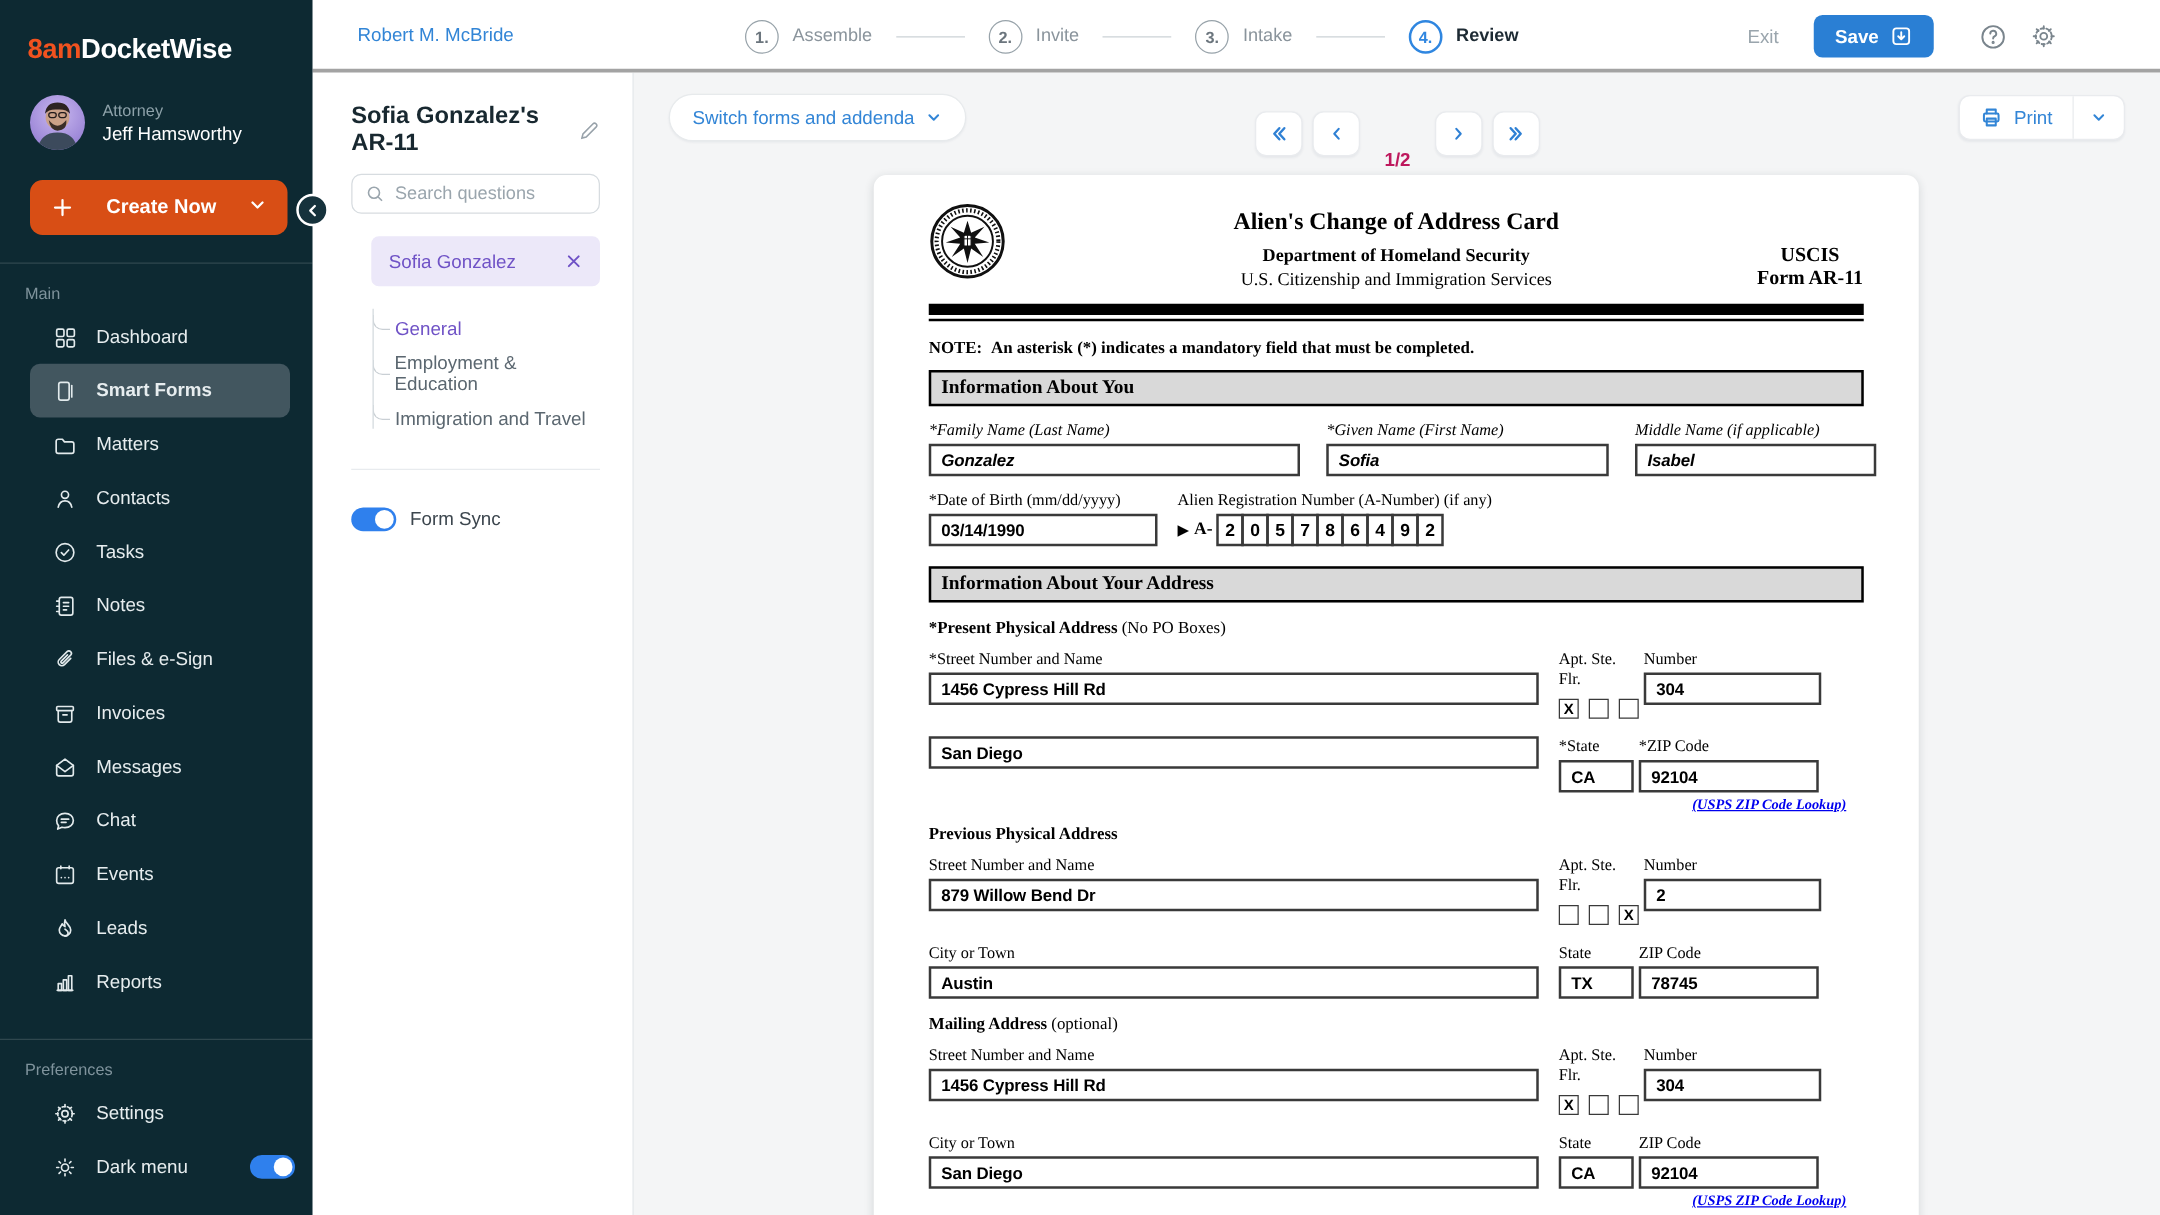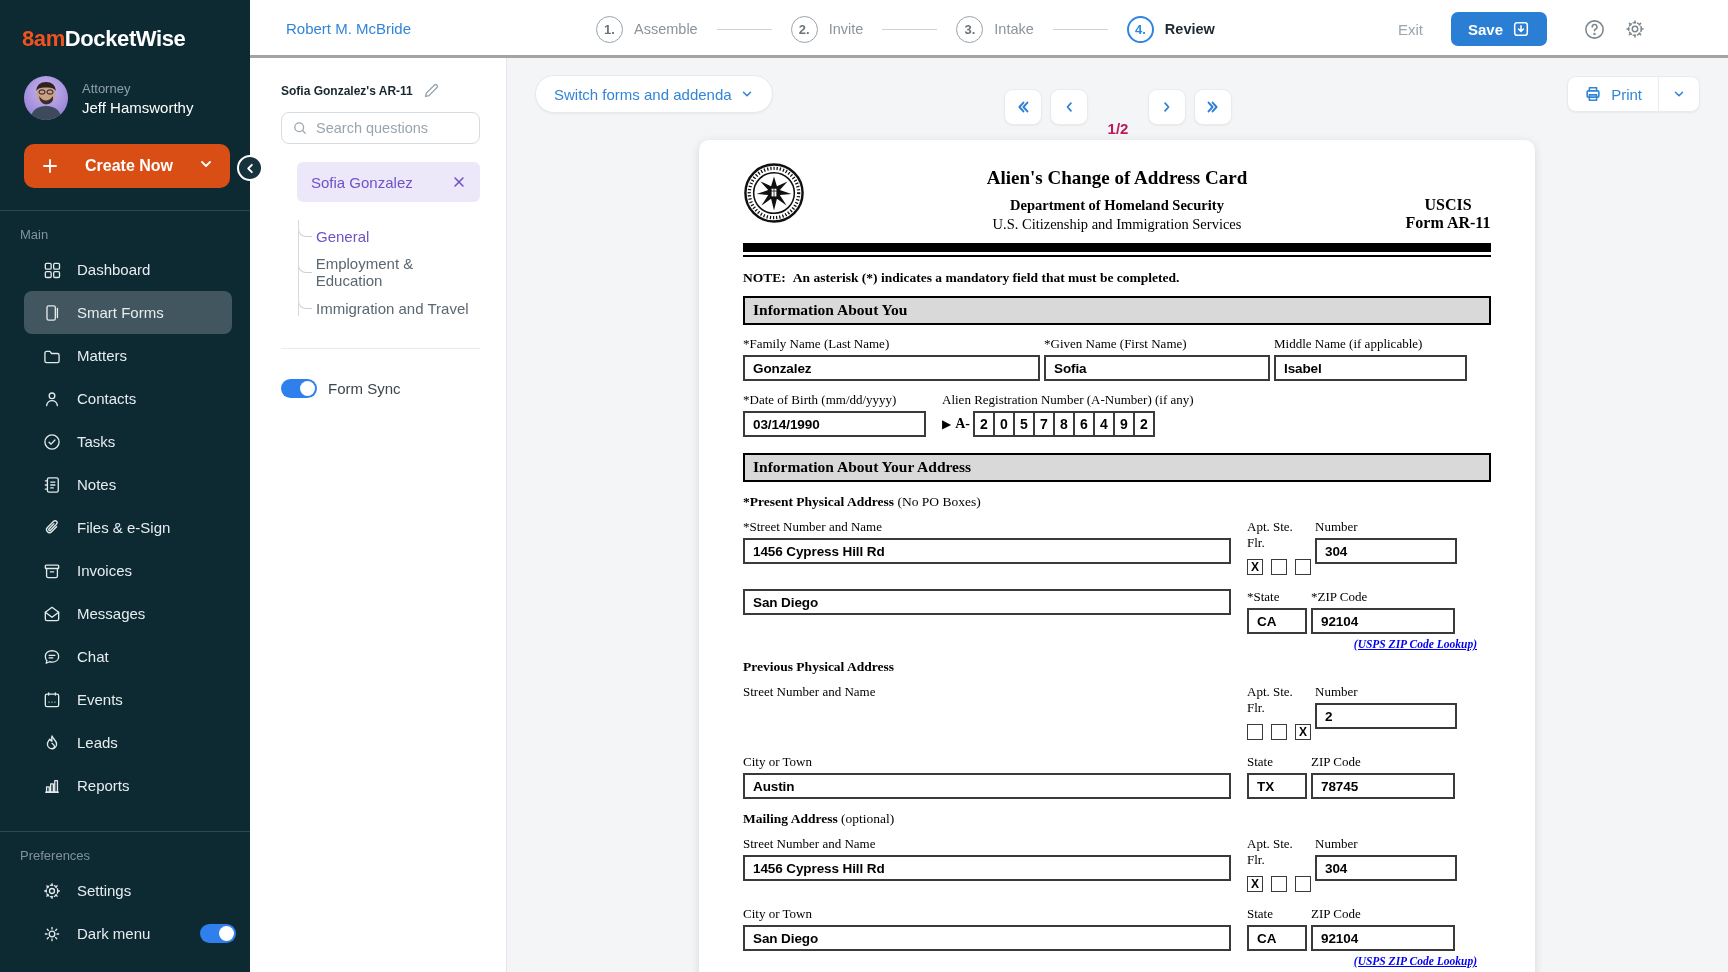--- a/index.html
+++ b/index.html
@@ -18,21 +18,21 @@
   .profile .name { font-size:15px; color:#ffffff; margin-top:3px; }
   .create-btn { display:flex; align-items:center; margin:24px 20px 0 24px; height:44px;
                 background:#d84e15; border-radius:10px; cursor:pointer; padding:0 16px; }
   .create-btn .plus { display:flex; } 
   .create-btn .lbl { flex:1; text-align:center; font-size:16px; font-weight:600; color:#fff; }
   .create-btn svg { stroke:#fff; }
   .side-div { border-top:1px solid rgba(255,255,255,.14); margin:22px 0 0 0; }
   .sec-label { font-size:13px; color:#7f939c; margin:16px 0 6px 20px; }
   .nav-item { display:flex; align-items:center; gap:15px; height:43px; margin:0 18px 0 24px;
               padding-left:18px; border-radius:8px; font-size:15px; color:#e7edef; cursor:pointer; }
-  .nav-item.active { background:#42565f; font-weight:normal; margin-left:24px; }
+  .nav-item.active { background:#42565f; font-weight:bold; margin-left:24px; }
   .nav-item svg { width:20px; height:20px; fill:none; stroke:#e2eaec; stroke-width:1.6;
                   stroke-linecap:round; stroke-linejoin:round; flex:0 0 20px; }
   .nav-item .grow { flex:1; }
   .toggle { width:36px; height:19px; border-radius:10px; background:#2f80ed; position:relative; cursor:pointer; }
   .toggle .knob { position:absolute; right:2px; top:2px; width:15px; height:15px; border-radius:50%; background:#fff; }
 
   
   .header { position:absolute; left:250px; top:0; right:0; height:58px; background:#fff;
             border-bottom:3px solid #a3a3a3; z-index:4; }
   .client-link { position:absolute; left:36px; top:20px; font-size:15px; color:#3285d6; cursor:pointer; }
@@ -49,21 +49,21 @@
   .save-btn { width:96px; height:34px; background:#2a7fd4; border-radius:7px; display:flex; align-items:center;
               justify-content:center; gap:9px; color:#fff; font-size:15px; font-weight:bold; cursor:pointer; margin-right:18px; }
   .save-btn svg { stroke:#fff; }
   .hicon { margin-left:18px; display:flex; cursor:pointer; }
   .hicon svg { stroke:#7a858d; fill:none; stroke-width:1.6; stroke-linecap:round; stroke-linejoin:round; }
 
   
   .panel { position:absolute; left:250px; top:58px; width:257px; bottom:0; background:#fff;
            border-right:1px solid #e2e6e9; z-index:3; padding:24px 26px 0 31px; }
   .panel-title-row { display:flex; align-items:center; gap:10px; }
-  .panel-title { font-size:12px; font-weight:bold; color:#182830; }
+  .panel-title { font-size:19px; font-weight:bold; color:#182830; }
   .pencil { display:flex; cursor:pointer; } .pencil svg { stroke:#98a2aa; fill:none; stroke-width:1.5; }
   .search-box { margin-top:13px; height:32px; border:1px solid #d7dce0; border-radius:8px; display:flex;
                 align-items:center; padding:0 10px; gap:8px; }
   .search-box svg { stroke:#9aa5ad; fill:none; stroke-width:1.6; }
   .search-box input { border:none; outline:none; font-size:14.5px; color:#333; width:140px;
                       font-family:"Liberation Sans", sans-serif; }
   .search-box input::placeholder { color:#9aa5ad; }
   .sel-person { margin-top:18px; height:40px; background:#ece8f9; border-radius:6px; display:flex;
                 align-items:center; padding:0 14px; cursor:pointer;margin-left:16px; }
   .sel-person .nm { flex:1; font-size:15px; color:#6f52c6; }
@@ -113,21 +113,21 @@
   .doc-head-r { text-align:center; align-self:end; font-size:16px; font-weight:bold; padding-bottom:1px; }
   .bar-thick { height:9px; background:#000; margin-top:10px; }
   .bar-thin { height:2px; background:#000; margin-top:3px; }
   .doc-note { margin-top:13px; font-size:13.5px; font-weight:bold; }
   .doc-note .nt { margin-left:7px; }
   .sec-bar { margin-top:10px; border:2px solid #000; background:#d9d9d9; padding:3px 8px 4px;
              font-size:15.5px; font-weight:bold; }
   .f-label { font-size:13px; margin-bottom:3px; }
   .f-input { height:26px; border:2px solid #3a3a3a; display:flex; align-items:center; padding-left:8px;
              font-family:"Liberation Sans", sans-serif; font-weight:bold; font-size:13.5px; letter-spacing:-0.1px; }
-  .row-names { display:grid; grid-template-columns:297px 226px 193px; column-gap:4px; margin-top:11px; }
+  .row-names { display:grid; grid-template-columns:297px 226px 193px; column-gap:21px; margin-top:11px;font-style:italic; }
   .row-dob { display:flex; margin-top:11px; }
   .dob-col { width:183px; }
   .anum-col { margin-left:16px; }
   .anum-row { display:flex; align-items:center; margin-top:3px; }
   .tri { font-family:"DejaVu Sans", sans-serif; font-size:12px; margin-right:4px; }
   .a-pre { font-size:14px; font-weight:bold; margin-right:5px; }
   .acell { width:22px; height:26px; border:2px solid #3a3a3a; margin-left:-2px; display:flex; align-items:center;
            justify-content:center; font-family:"Liberation Sans", sans-serif; font-weight:bold; font-size:14px; }
   .acell:first-of-type { margin-left:0; }
   .addr-sub { margin-top:12px; font-size:13.5px; }
@@ -566,20 +566,21 @@
       </div>
     </div>
     <div class="usps-row">
         <a>(USPS ZIP Code Lookup)</a>
       </div>
 
     <div class="addr-sub" style="margin-top:6px"><b>Previous Physical Address</b><span></span></div>
     <div class="grid-street">
       <div>
         <div class="f-label">Street Number and Name</div>
+        <div class="f-input">879 Willow Bend Dr</div>
       </div>
       <div class="c2">
         <div class="f-label">Apt. Ste. Flr.</div>
         <div class="chk-row">
           <span class="chk"></span>
           <span class="chk"></span>
           <span class="chk">X</span>
         </div>
       </div>
       <div class="c3">

